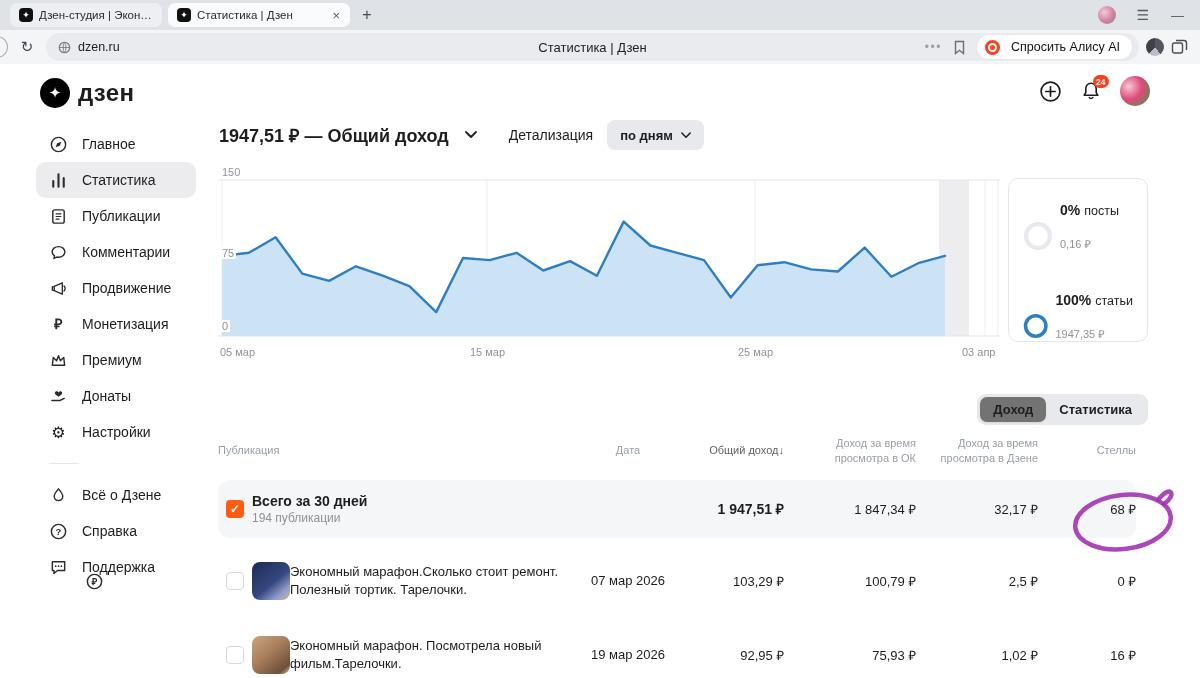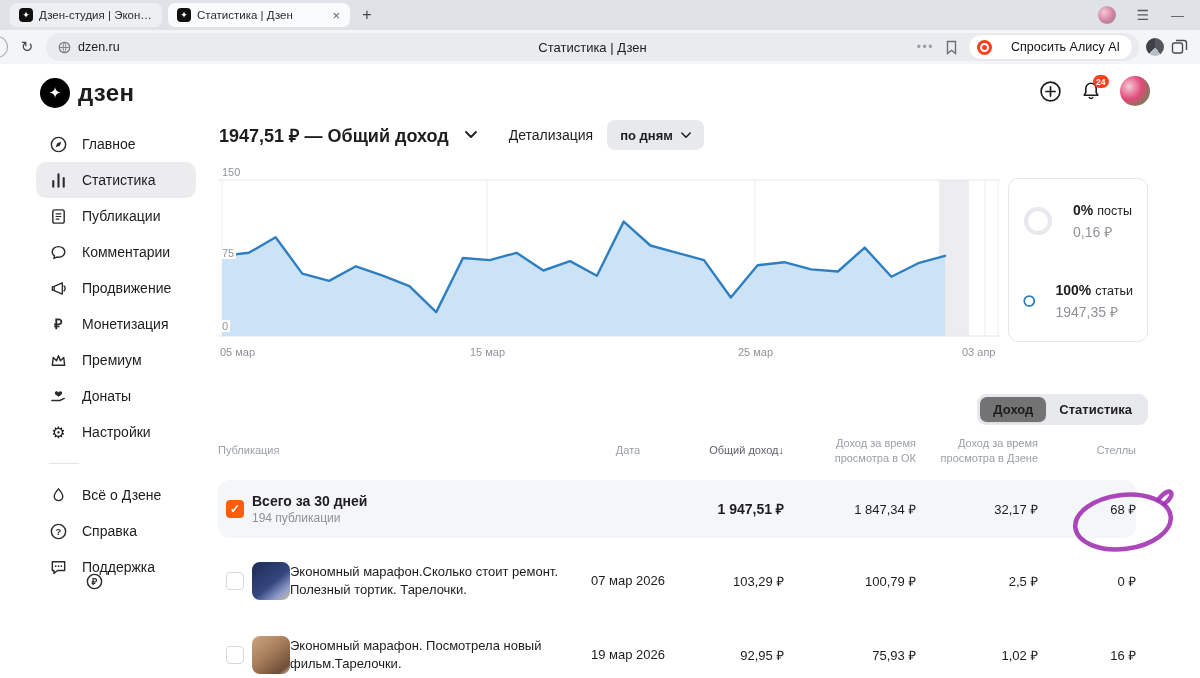--- a/index.html
+++ b/index.html
@@ -20,21 +20,21 @@
   .ts-min { font-size:13px; color:#55585c; margin-right:6px; }
 
   .addressrow { height:34px; background:#f4f5f7; display:flex; align-items:center; padding:0 12px 0 0; gap:7px; }
   .nav-remnant { width:11px; height:22px; border:1.5px solid #a9adb3; border-left:none; border-radius:0 11px 11px 0; margin-left:-3px; }
   .reload { width:24px; text-align:center; color:#44474b; font-size:15px; }
   .address-field { flex:1; height:28px; background:#e9ebef; border-radius:14px; display:flex; align-items:center; padding:0 7px 0 12px; position:relative; }
   .url { font-size:12.5px; color:#202124; margin-left:7px; }
   .page-title-center { position:absolute; left:0; right:0; text-align:center; font-size:13px; color:#202124; pointer-events:none; }
   .af-right { margin-left:auto; display:flex; align-items:center; gap:11px; z-index:1; }
   .dots { color:#9aa0a6; font-size:12px; letter-spacing:1.5px; }
-  .alice-pill { height:24px; background:#fff; border-radius:13px; display:flex; align-items:center; gap:19px; padding:0 12px 0 8px; font-size:12.5px; color:#121212; box-shadow:0 0 0 0.5px #e1e3e7; white-space:nowrap; }
+  .alice-pill { height:24px; background:#fff; border-radius:13px; display:flex; align-items:center; gap:11px; padding:0 12px 0 8px; font-size:12.5px; color:#121212; box-shadow:0 0 0 0.5px #e1e3e7; white-space:nowrap; }
   .alice-icon { width:15px; height:15px; border-radius:50%; background:var(--badge-red,#fc3f1d); position:relative; flex:none; }
   .alice-icon::after { content:""; position:absolute; inset:3px; border-radius:50%; border:2px solid #fff; }
   .after1 { width:18px; height:18px; border-radius:50%; background:conic-gradient(#54575d 0 40%, #b9bdc4 40% 62%, #3e4148 62% 100%); }
 
   
   .sidebar { position:absolute; top:64px; left:0; width:206px; bottom:0; }
   .logo { margin:14px 0 0 40px; display:flex; align-items:center; gap:8px; }
   .logo-badge { width:30px; height:30px; border-radius:50%; background:#000; color:#fff; font-size:15px; display:flex; align-items:center; justify-content:center; }
   .logo-text { font-size:24px; font-weight:700; letter-spacing:.3px; }
   .menu { margin:18px 10px 0 36px; position:relative; }
@@ -59,25 +59,25 @@
   .period-btn { margin-left:14px; background:#e7e9ec; border:none; border-radius:8px; height:30px; padding:0 13px; font-family:inherit; font-size:13px; font-weight:700; display:flex; align-items:center; gap:8px; color:#1d1d1f; }
 
   .chart-area { position:absolute; top:102px; left:0; width:782px; height:200px; }
   #chart-svg { position:absolute; top:12px; left:0; }
   .y-tick { position:absolute; left:2px; font-size:11px; color:#8f9398; background:#fff; padding:0 2px; z-index:2; }
   .yt2 { top:0; } .yt1 { top:81px; } .yt0 { top:154px; }
   .x-tick { position:absolute; top:180px; font-size:11px; color:#8f9398; }
   .xt0 { left:2px; } .xt1 { left:252px; } .xt2 { left:520px; } .xt3 { left:744px; }
 
   .side-card { position:absolute; top:114px; right:52px; width:140px; height:164px; border:1px solid #e4e6e9; border-radius:10px; padding:22px 14px; }
-  .stat { display:flex; align-items:center; gap:20px; }
+  .stat { display:flex; align-items:flex-end; gap:7px; }
   .stat + .stat { margin-top:40px; }
   .stat-percent { font-size:14px; font-weight:700; }
   .stat-label { font-size:12.5px; font-weight:400; margin-left:4px; }
-  .stat-value { font-size:14px; color:#8e9297; margin-top:3px; }
+  .stat-value { font-size:11px; color:#8e9297; margin-top:17px; }
   .donut-empty { stroke:#e7e9ec; }
   .donut-full { stroke:var(--accent-blue,#2e7fc2); }
 
   .view-tabs { position:absolute; top:330px; right:52px; background:#e7e9ec; border-radius:9px; padding:3px; display:flex; }
   .vtab { border:none; background:transparent; font-family:inherit; font-size:13px; font-weight:700; padding:5px 13px; border-radius:7px; color:#1d1d1f; }
   .vtab.active { background:#737373; box-shadow:0 1px 2px rgba(0,0,0,.08); }
 
   
   .table-wrap { position:absolute; left:0; top:372px; width:918px; }
   .t-row { display:grid; grid-template-columns:34px 332px 88px 112px 132px 122px 98px; align-items:center; }

